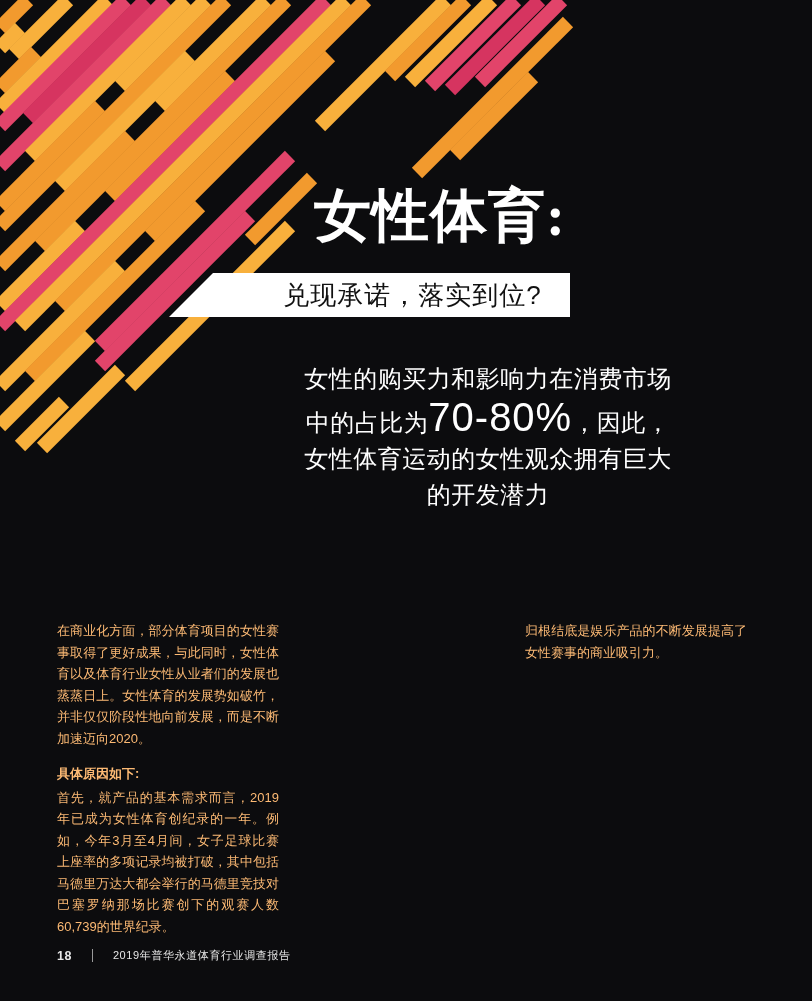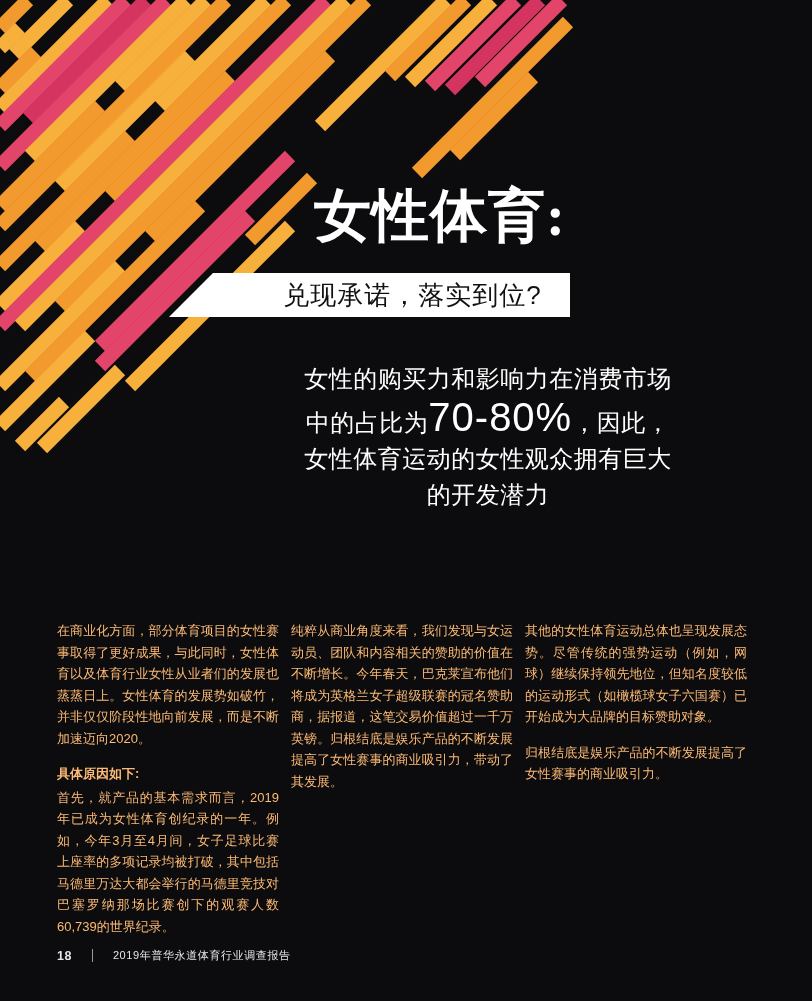--- a/index.html
+++ b/index.html
@@ -100,24 +100,22 @@
 
   <p class="intro"><span>女性的购买力和影响力在消费市场中的占比为</span><span class="big">70-80%</span><span>，因此，女性体育运动的女性观众拥有巨大的开发潜力</span></p>
 
   <div class="cols">
     <div class="col">
       <p>在商业化方面，部分体育项目的女性赛事取得了更好成果，与此同时，女性体育以及体育行业女性从业者们的发展也蒸蒸日上。女性体育的发展势如破竹，并非仅仅阶段性地向前发展，而是不断加速迈向2020。</p>
       <p class="lead">具体原因如下:</p>
       <p>首先，就产品的基本需求而言，2019年已成为女性体育创纪录的一年。例如，今年3月至4月间，女子足球比赛上座率的多项记录均被打破，其中包括马德里万达大都会举行的马德里竞技对巴塞罗纳那场比赛创下的观赛人数60,739的世界纪录。</p>
     </div>
     <div class="col">
-      <p>纯粹从商业角度来看，我们发现与女运动员、团队和内容相关的赞助的价值在不断增长。今年春天，巴克莱宣布他们将成为英格兰女子超级联赛的冠名赞助商，据报道，这笔交易价值超过一千万英镑。归根结底是娱乐产品的不断发展提高了女性赛事的商业吸引力，带动了其发展。</p>
     </div>
     <div class="col">
-      <p>其他的女性体育运动总体也呈现发展态势。尽管传统的强势运动（例如，网球）继续保持领先地位，但知名度较低的运动形式（如橄榄球女子六国赛）已开始成为大品牌的目标赞助对象。</p>
       <p>归根结底是娱乐产品的不断发展提高了女性赛事的商业吸引力。</p>
     </div>
   </div>
 
   <div class="footer">
     <span class="pn">18</span>
     <span class="sep"></span>
     <span class="rt">2019年普华永道体育行业调查报告</span>
   </div>
 

